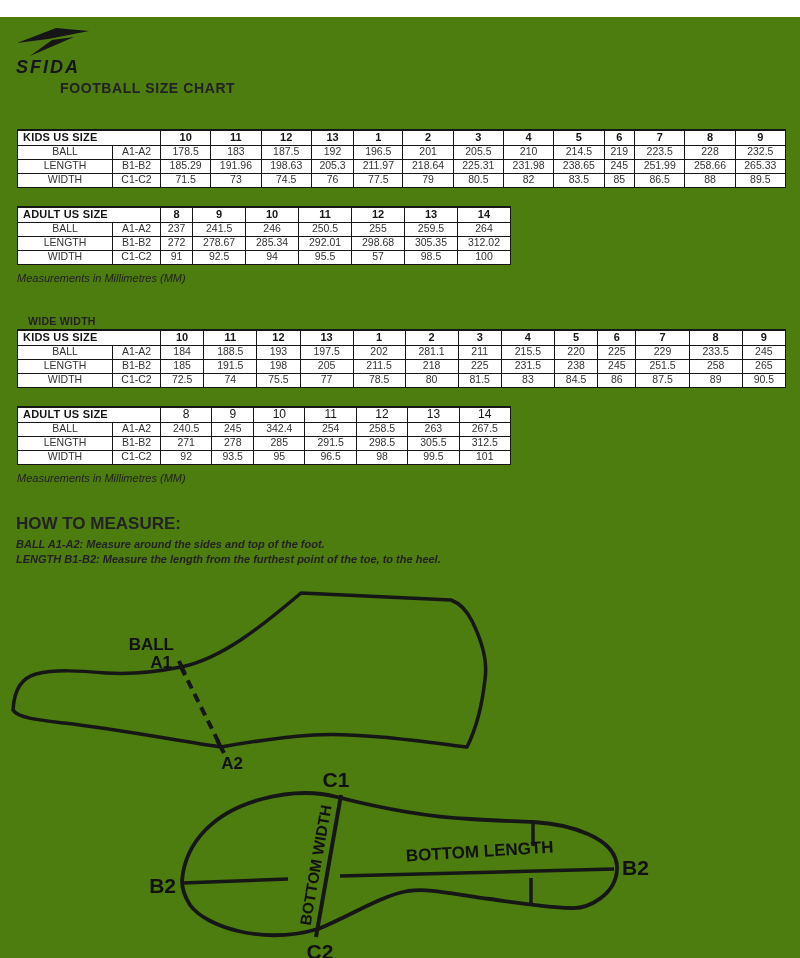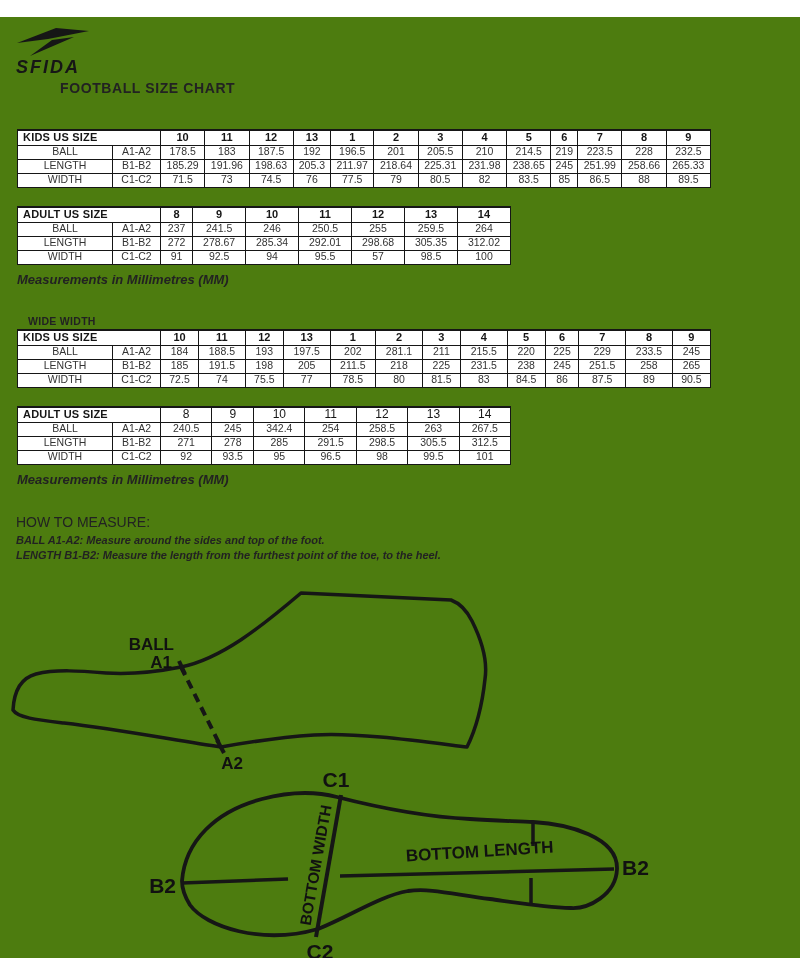--- a/index.html
+++ b/index.html
@@ -9,39 +9,39 @@
     font-family:"Liberation Sans", sans-serif; color:#161616; overflow:hidden;margin-top:17px;
   }
   .abs { position:absolute; }
 
   
   .logo-text { font-size:18px; font-weight:bold; font-style:italic; letter-spacing:2px; color:#161616; }
   .doc-title { font-size:14px; font-weight:bold; letter-spacing:0.6px; color:#222; }
 
   
   .sec-heading { font-size:10.5px; font-weight:bold; letter-spacing:0.3px; color:#222; }
-  .note { font-size:13px; font-weight:bold; font-style:italic; color:#222; }
+  .note { font-size:11px; font-weight:normal; font-style:italic; color:#222; }
 
   
   table.size-table { border-collapse:collapse; table-layout:auto; border:1.5px solid #161616; background:#fff; }
-  table.size-table.kids { width:694px; }
+  table.size-table.kids { width:769px; }
   table.size-table.adult { width:494px; }
   table.size-table th, table.size-table td {
     border:1px solid #161616; text-align:center; vertical-align:middle;
     padding:0 2px; height:14px; line-height:1.05; font-size:10.5px; color:#333;
   }
   table.size-table thead th { font-weight:bold; font-size:11px; color:#161616; border-top:2px solid #161616; height:15px;text-align:center; }
   table.size-table thead th.t-title { text-align:left; padding-left:5px; letter-spacing:0.2px; }
   table.size-table td.lab, table.size-table td.code { color:#333; }
   table.size-table col.c-label { width:95px; }
   table.size-table col.c-code  { width:48px; }
   table.size-table.sizes-regular thead th.size { font-weight:normal; font-size:12px; }
 
   
-  .howto-heading { font-size:14px; font-weight:normal; color:#222; margin:0 0 4px 0; }
+  .howto-heading { font-size:17px; font-weight:bold; color:#222; margin:0 0 4px 0; }
   .howto-line { font-size:11px; font-weight:bold; font-style:italic; color:#222; margin:0 0 3px 0; }
 
   
   svg text { font-family:"Liberation Sans", sans-serif; font-weight:bold; fill:#111; }
 </style>
 </head>
 <body>
 
 <div class="page">
 

